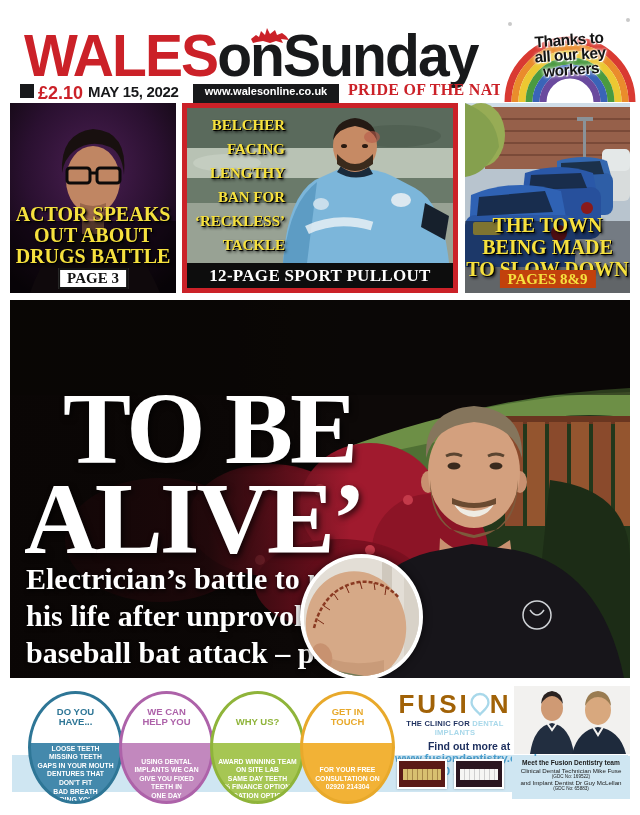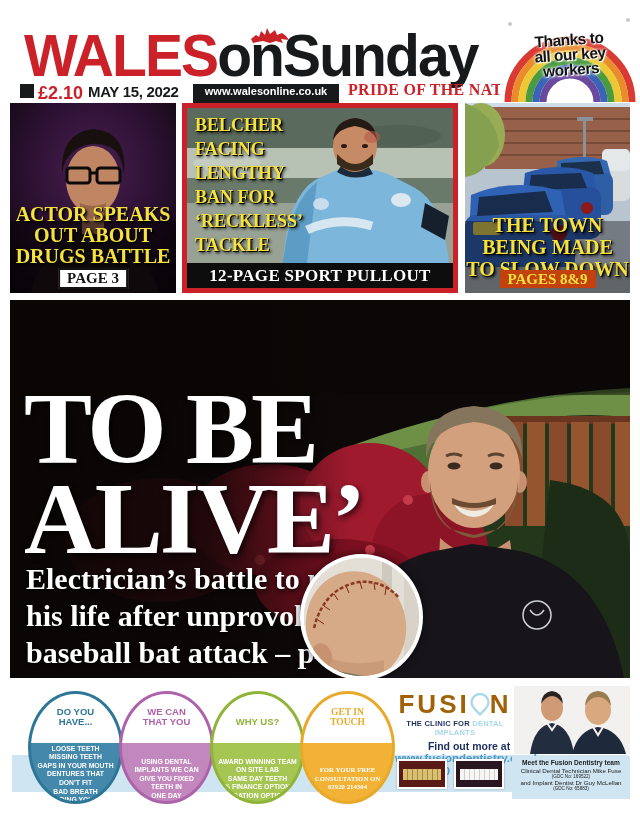--- a/index.html
+++ b/index.html
@@ -33,54 +33,54 @@
   
   .teaser{position:absolute;top:103px;height:190px;overflow:hidden;}
   #teaser-left{left:10px;width:166px;background:#0369a1;}
   #teaser-mid{left:182px;width:276px;background:#9aa89a;border:5px solid #cb2128;box-sizing:border-box;}
   #teaser-right{left:465px;width:165px;background:#b8c4ce;}
   .teaser svg{position:absolute;left:0;top:0;width:100%;height:100%;}
   #teaser-mid svg{height:155px;}
   .tease-head{position:absolute;color:#f6e13e;font-family:"Liberation Serif",serif;font-weight:bold;
     text-shadow:1px 1px 0 #000,2px 2px 3px rgba(0,0,0,.95);}
   #tease-head-left{left:0;right:0;bottom:26px;text-align:center;font-size:20px;line-height:21px;}
-  #tease-head-mid{left:8px;top:5px;font-size:18px;line-height:24px;text-align:left;}
+  #tease-head-mid{left:8px;top:5px;font-size:15px;line-height:24px;text-align:right;}
   #tease-head-right{left:0;right:0;bottom:13px;text-align:center;font-size:20px;line-height:22px;}
   .page-box-white{position:absolute;bottom:4px;left:50%;transform:translateX(-50%);background:#fff;
     border:2px solid #131313;color:#131313;font-family:"Liberation Serif",serif;font-weight:bold;
     font-size:15px;line-height:17px;padding:0 7px;white-space:nowrap;}
   .page-box-black{position:absolute;bottom:5px;left:50%;transform:translateX(-50%);background:#c2410c;
     color:#f6e13e;font-family:"Liberation Serif",serif;font-weight:bold;font-size:15px;line-height:18px;
     padding:0 8px;white-space:nowrap;}
   #sport-strip{position:absolute;left:0;right:0;bottom:0;height:25px;background:#0d0d0d;color:#fff;
     font-family:"Liberation Serif",serif;font-weight:bold;font-size:17px;line-height:25px;text-align:center;letter-spacing:.3px;}
 
   
   #main-story{position:absolute;left:10px;top:300px;width:620px;height:378px;background:#0d0908;overflow:hidden;}
   #main-photo{position:absolute;left:0;top:0;width:620px;height:378px;}
   .hl{position:absolute;left:14px;color:#fff;font-family:"Liberation Serif",serif;font-weight:bold;
     font-size:102px;line-height:1;letter-spacing:-3px;white-space:nowrap;
     text-shadow:2px 3px 6px rgba(0,0,0,.75);}
   #hl1{top:-12px;}
-  #hl2{top:78px;}
+  #hl2{top:78px;margin-left:39px;}
   #hl3{top:168px;}
   #subhead{position:absolute;left:16px;top:260px;color:#fff;font-family:"Liberation Serif",serif;
     font-weight:bold;font-size:30px;line-height:37px;text-shadow:1px 2px 4px rgba(0,0,0,.9);}
   #inset-circle{position:absolute;left:290px;top:254px;width:115px;height:118px;border-radius:50%;
     border:4px solid #fff;overflow:hidden;background:#e3ded6;box-shadow:0 0 8px rgba(0,0,0,.6);}
   #inset-circle svg{display:block;width:115px;height:118px;}
 
   
   #ad-band{position:absolute;left:12px;top:755px;width:616px;height:37px;background:#cfe6f2;}
   .ad-circle{position:absolute;top:691px;width:95px;height:113px;border-radius:50%;
     border:3px solid var(--ring);background:var(--fill);overflow:hidden;box-sizing:border-box;}
   #circle-1{left:28px;}
   #circle-2{left:119px;}
   #circle-3{left:210px;}
-  #circle-4{left:300px;font-family:Liberation Serif, serif;}
+  #circle-4{left:300px;}
   .circle-top{height:33px;background:#fff;display:flex;align-items:flex-end;justify-content:center;
     text-align:center;color:var(--ring);font-weight:bold;font-size:9.5px;line-height:10px;padding-bottom:16px;}
   .circle-body{height:68px;display:flex;align-items:center;justify-content:center;text-align:center;
     color:#fff;font-weight:bold;font-size:6.8px;line-height:8.6px;padding:2px 5px;}
   #fusion-block{position:absolute;left:395px;top:690px;width:120px;text-align:center;}
   #fusion-logo{font-size:26px;color:#a16207;letter-spacing:3px;line-height:28px;font-weight:700;}
   #fusion-logo svg{vertical-align:-3px;}
   #clinic-line{font-size:7.6px;font-weight:bold;letter-spacing:.2px;margin-top:1px;}
   .clinic-dark{color:#1d2f5e;}
   .clinic-light{color:#a8d8ea;text-align:center;}
@@ -313,21 +313,21 @@
   <div class="circle-body pre">LOOSE TEETH
 MISSING TEETH
 GAPS IN YOUR MOUTH
 DENTURES THAT DON’T FIT
 BAD BREATH
 HIDING YOUR
 SMILE?</div>
 </div>
 <div id="circle-2" class="ad-circle" style="--fill: #c288be; --ring: #ad62a9;">
   <div class="circle-top pre">WE CAN
-THAT YOU</div>
+HELP YOU</div>
   <div class="circle-body pre">USING DENTAL
 IMPLANTS  WE CAN
 GIVE YOU FIXED
 TEETH IN
 ONE DAY</div>
 </div>
 <div id="circle-3" class="ad-circle" style="--fill: #a6c653; --ring: #8fb43a;">
   <div class="circle-top pre">WHY US?</div>
   <div class="circle-body pre">AWARD WINNING TEAM
 ON SITE LAB

